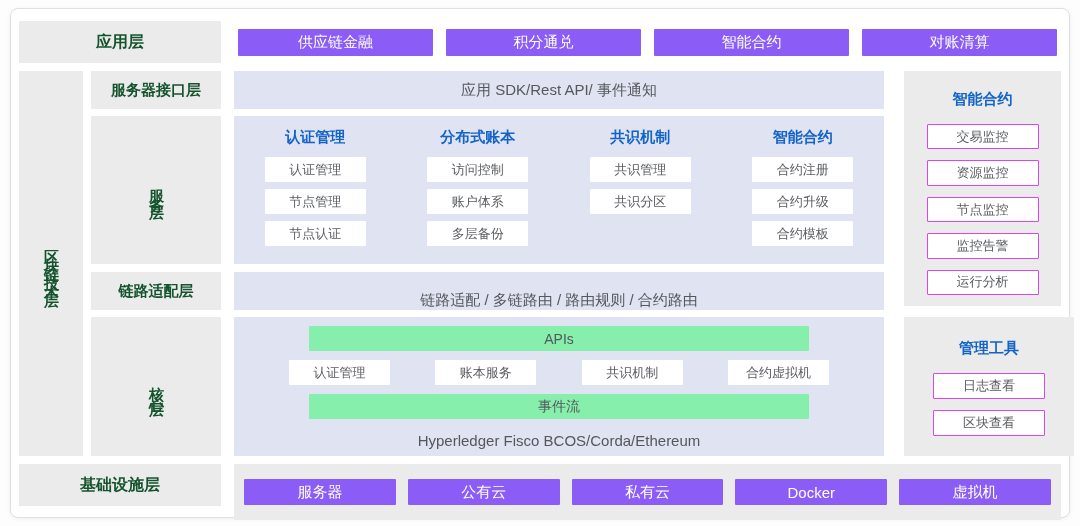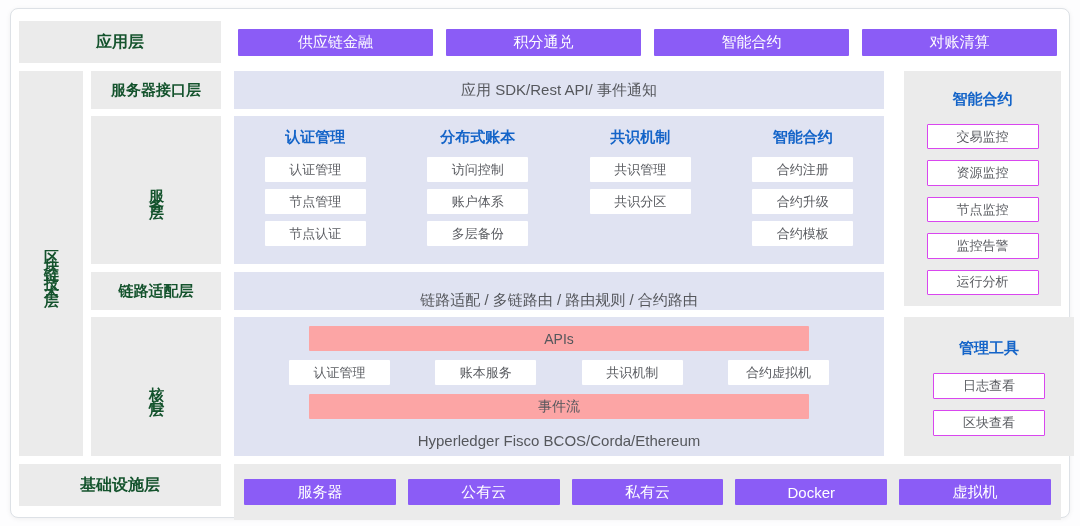--- a/index.html
+++ b/index.html
@@ -15,21 +15,21 @@
   .bar-text { color:#55575c; font-size:15px; }
   .bluebtn { background:#8b5cf6; color:#ffffff; font-size:15px; display:flex; align-items:center; justify-content:center; border-radius:1px; }
   .app-btn-row { display:flex; gap:13px; }
   .app-btn-row .bluebtn { flex:1; height:27px; }
   .svc-grid { display:flex; height:100%; padding-top:12px; }
   .svc-col { flex:1; display:flex; flex-direction:column; align-items:center; }
   .svc-head { color:#1464c8; font-weight:bold; font-size:15px; height:20px; margin-bottom:9px; }
   .witem { background:#ffffff; width:101px; height:25px; display:flex; align-items:center; justify-content:center;
            color:#5a5c61; font-size:13px; margin-bottom:7px; border-radius:1px; }
   .core-inner { display:flex; flex-direction:column; align-items:center; padding-top:9px; }
-  .core-bar { background:#fca5a5; width:500px; height:25px; display:flex; align-items:center; justify-content:center;
+  .core-bar { background:#86efac; width:500px; height:25px; display:flex; align-items:center; justify-content:center;
               color:#55575c; font-size:14px; margin-bottom:9px; border-radius:1px; }
   .core-mods { width:540px; display:flex; justify-content:space-between; margin-bottom:9px; }
   .core-mods .witem { margin-bottom:0; }
   .core-caption { color:#55575c; font-size:15px; margin-top:4px; }
   .side-panel { background:#ebebeb; display:flex; flex-direction:column; align-items:center; }
   .side-head { color:#1464c8; font-weight:bold; font-size:15px; }
   .side-item { background:#ffffff; border:1px solid #d946ef; width:112px; height:26px; display:flex; align-items:center;
                justify-content:center; color:#5a5c61; font-size:13px; border-radius:1px; margin-bottom:11px; }
   .infra-box { background:#ebebeb; display:flex; align-items:center; gap:12px; padding:0 10px; }
   .infra-box .bluebtn { flex:1; height:26px; }

